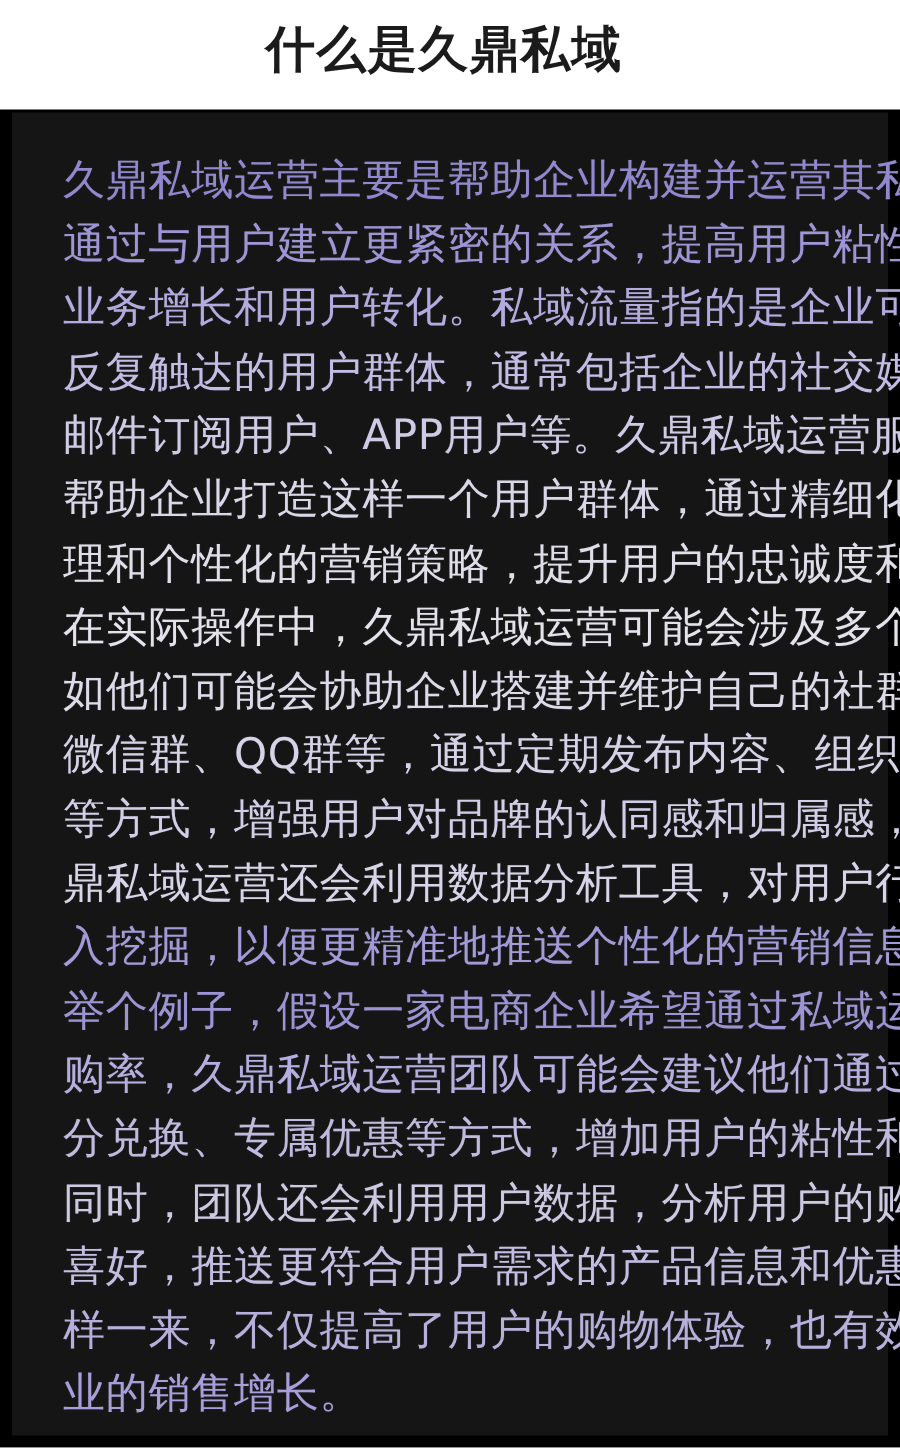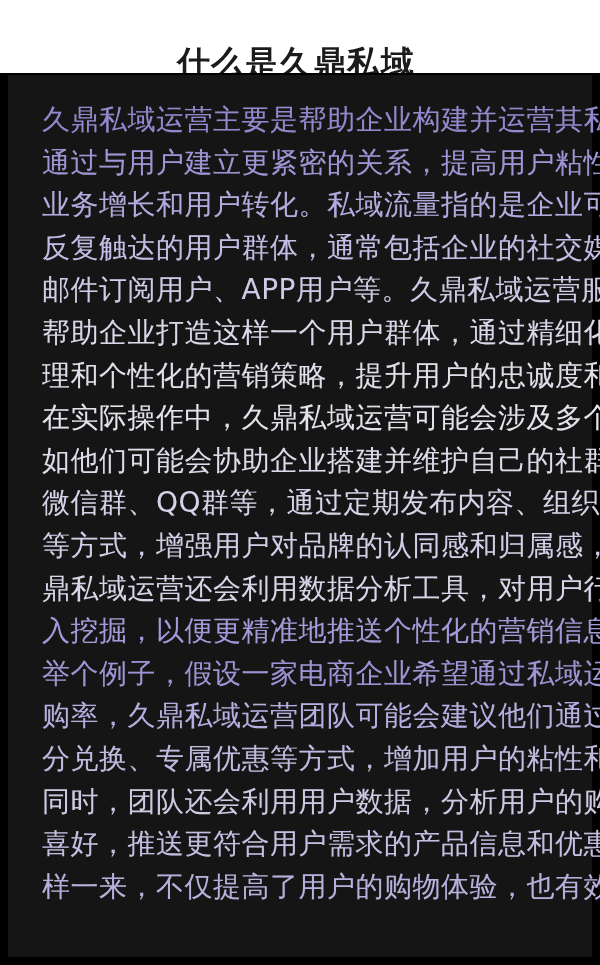--- a/index.html
+++ b/index.html
@@ -16,21 +16,20 @@
   }
   .header {
     position: absolute;
     top: 0; left: 0;
     width: 592px;
     height: 73px;
     background: #ffffff;
     display: flex;
     align-items: center;
     justify-content: center;
-    margin-top: 30px;
   }
   .header .title {
     font-size: 33px;
     font-weight: 700;
     color: #1b1b1b;
     letter-spacing: 1px;
     margin-top: -6px;
   }
   .dark-area {
     position: absolute;
@@ -80,15 +79,16 @@
         <div class="line" style="color: rgb(214, 211, 232);">微信群、QQ群等，通过定期发布内容、组织线上活动</div>
         <div class="line" style="color: rgb(210, 206, 231);">等方式，增强用户对品牌的认同感和归属感，此外，久</div>
         <div class="line" style="color: rgb(216, 213, 233);">鼎私域运营还会利用数据分析工具，对用户行为进行深</div>
         <div class="line" style="color: rgb(162, 154, 217);">入挖掘，以便更精准地推送个性化的营销信息，</div>
         <div class="line" style="color: rgb(157, 148, 214);">举个例子，假设一家电商企业希望通过私域运营提升复</div>
         <div class="line" style="color: rgb(181, 174, 224);">购率，久鼎私域运营团队可能会建议他们通过制度、积</div>
         <div class="line" style="color: rgb(192, 186, 223);">分兑换、专属优惠等方式，增加用户的粘性和忠诚度。</div>
         <div class="line" style="color: rgb(205, 201, 227);">同时，团队还会利用用户数据，分析用户的购物习惯和</div>
         <div class="line" style="color: rgb(196, 190, 226);">喜好，推送更符合用户需求的产品信息和优惠活动。这</div>
         <div class="line" style="color: rgb(183, 176, 221);">样一来，不仅提高了用户的购物体验，也有效促进了企</div>
+        <div class="line" style="color: rgb(167, 158, 219);">业的销售增长。</div>
       </div>
   </div>
 </div>
 
 </body></html>

